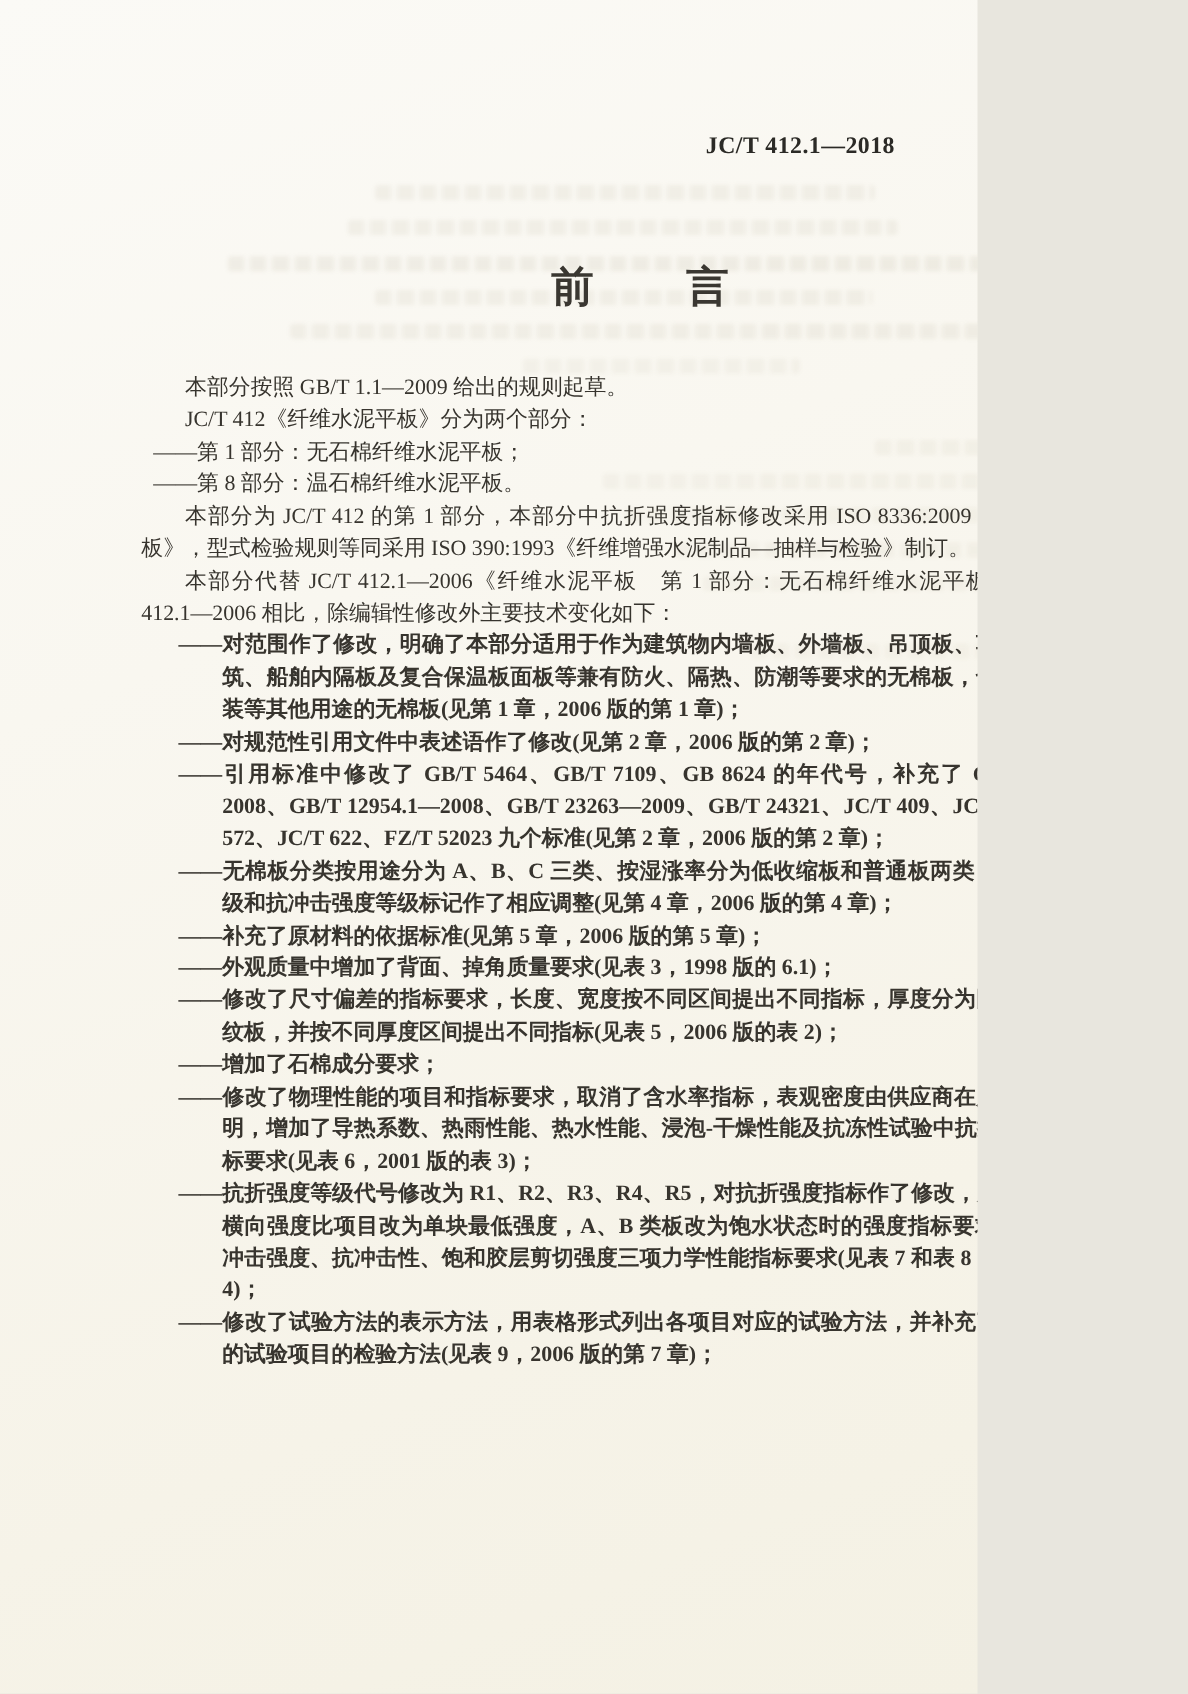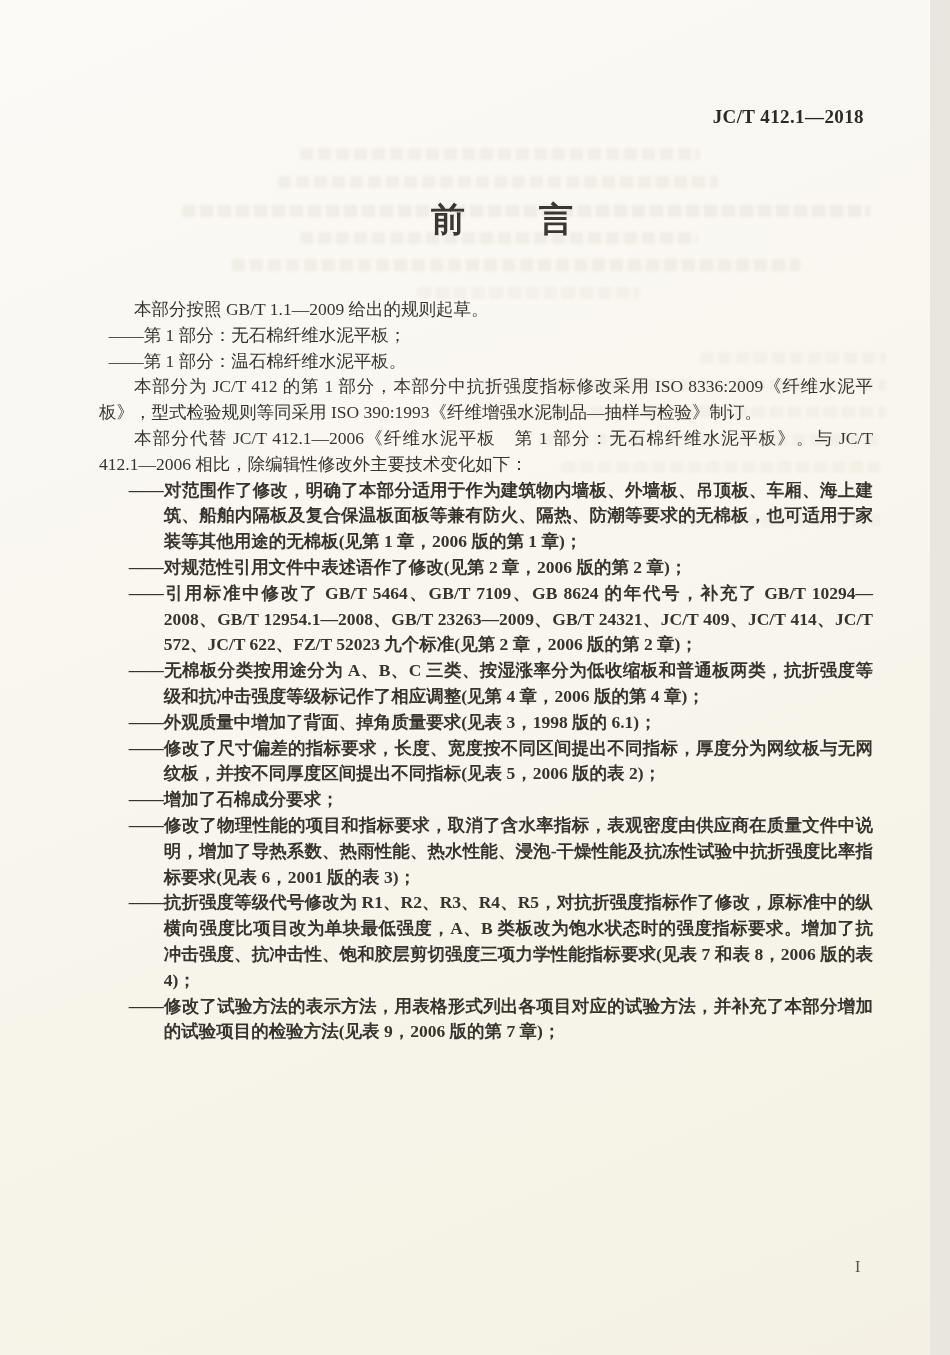--- a/index.html
+++ b/index.html
@@ -4,21 +4,21 @@
 <style>
   html, body { margin: 0; padding: 0; }
   body {
     width: 950px; height: 1355px;
     font-family: "Liberation Serif", "DejaVu Serif", serif;
     background: #e8e6de;
     overflow: hidden;
   }
   .page {
     position: relative;
-    width: 930px; height: 1355px;
+    width: 782px; height: 1355px;
     background: linear-gradient(158deg, #fbfaf6 0%, #f9f7f0 35%, #f6f3e8 75%, #f4f1e4 100%);
     color: #37342e;
     overflow: hidden;
   }
   
   .bleed {
     position: absolute;
     height: 12px;
     background: repeating-linear-gradient(90deg,
       rgba(146,134,102,0.16) 0 13px, rgba(146,134,102,0.02) 13px 18px);
@@ -44,30 +44,30 @@
     position: absolute;
     top: 106px; right: 66px;
     font-size: 19px;
     font-weight: bold;
     letter-spacing: 0.4px;
     color: #2b2a26;
   }
   .title {
     position: absolute;
     top: 194px; left: 113px; width: 774px;
-    margin: 3px;
+    margin: 13px;
     text-align: center;
     font-size: 34px;
     font-weight: bold;
     color: #3a3731;
     letter-spacing: 2px;
   }
   .content {
     position: absolute;
-    top: 297px; left: 99px; width: 774px;
+    top: 297px; left: 113px; width: 774px;
     font-size: 17.5px;
     line-height: 25.8px;
     text-align: justify;
     color: #37342e;
   }
   .content p { margin: 0; }
   .para.indent { text-indent: 2em; }
   .para.dash   { text-indent: 0.55em; }
   .change {
     padding-left: 3.7em;
@@ -100,28 +100,30 @@
   <div class="bleed b11"></div>
   <div class="bleed b12"></div>
 
   <div class="header-code">JC/T 412.1—2018</div>
 
   <h1 class="title">前　　言</h1>
 
   <div class="content">
     <div id="paragraphs">
         <p class="para indent">本部分按照 GB/T 1.1—2009 给出的规则起草。</p>
+        <p class="para indent">JC/T 412《纤维水泥平板》分为两个部分：</p>
         <p class="para dash">——第 1 部分：无石棉纤维水泥平板；</p>
-        <p class="para dash">——第 1 部分：温石棉纤维水泥平板。</p>
+        <p class="para dash">——第 8 部分：温石棉纤维水泥平板。</p>
         <p class="para indent">本部分为 JC/T 412 的第 1 部分，本部分中抗折强度指标修改采用 ISO 8336:2009《纤维水泥平板》，型式检验规则等同采用 ISO 390:1993《纤维增强水泥制品—抽样与检验》制订。</p>
         <p class="para indent">本部分代替 JC/T 412.1—2006《纤维水泥平板　第 1 部分：无石棉纤维水泥平板》。与 JC/T 412.1—2006 相比，除编辑性修改外主要技术变化如下：</p>
         <p class="change">——对范围作了修改，明确了本部分适用于作为建筑物内墙板、外墙板、吊顶板、车厢、海上建筑、船舶内隔板及复合保温板面板等兼有防火、隔热、防潮等要求的无棉板，也可适用于家装等其他用途的无棉板(见第 1 章，2006 版的第 1 章)；</p>
         <p class="change">——对规范性引用文件中表述语作了修改(见第 2 章，2006 版的第 2 章)；</p>
         <p class="change">——引用标准中修改了 GB/T 5464、GB/T 7109、GB 8624 的年代号，补充了 GB/T 10294—2008、GB/T 12954.1—2008、GB/T 23263—2009、GB/T 24321、JC/T 409、JC/T 414、JC/T 572、JC/T 622、FZ/T 52023 九个标准(见第 2 章，2006 版的第 2 章)；</p>
         <p class="change">——无棉板分类按用途分为 A、B、C 三类、按湿涨率分为低收缩板和普通板两类，抗折强度等级和抗冲击强度等级标记作了相应调整(见第 4 章，2006 版的第 4 章)；</p>
+        <p class="change">——补充了原材料的依据标准(见第 5 章，2006 版的第 5 章)；</p>
         <p class="change">——外观质量中增加了背面、掉角质量要求(见表 3，1998 版的 6.1)；</p>
         <p class="change">——修改了尺寸偏差的指标要求，长度、宽度按不同区间提出不同指标，厚度分为网纹板与无网纹板，并按不同厚度区间提出不同指标(见表 5，2006 版的表 2)；</p>
         <p class="change">——增加了石棉成分要求；</p>
         <p class="change">——修改了物理性能的项目和指标要求，取消了含水率指标，表观密度由供应商在质量文件中说明，增加了导热系数、热雨性能、热水性能、浸泡-干燥性能及抗冻性试验中抗折强度比率指标要求(见表 6，2001 版的表 3)；</p>
         <p class="change">——抗折强度等级代号修改为 R1、R2、R3、R4、R5，对抗折强度指标作了修改，原标准中的纵横向强度比项目改为单块最低强度，A、B 类板改为饱水状态时的强度指标要求。增加了抗冲击强度、抗冲击性、饱和胶层剪切强度三项力学性能指标要求(见表 7 和表 8，2006 版的表 4)；</p>
         <p class="change">——修改了试验方法的表示方法，用表格形式列出各项目对应的试验方法，并补充了本部分增加的试验项目的检验方法(见表 9，2006 版的第 7 章)；</p>
       </div>
   </div>
 
   <div class="page-number">I</div>

